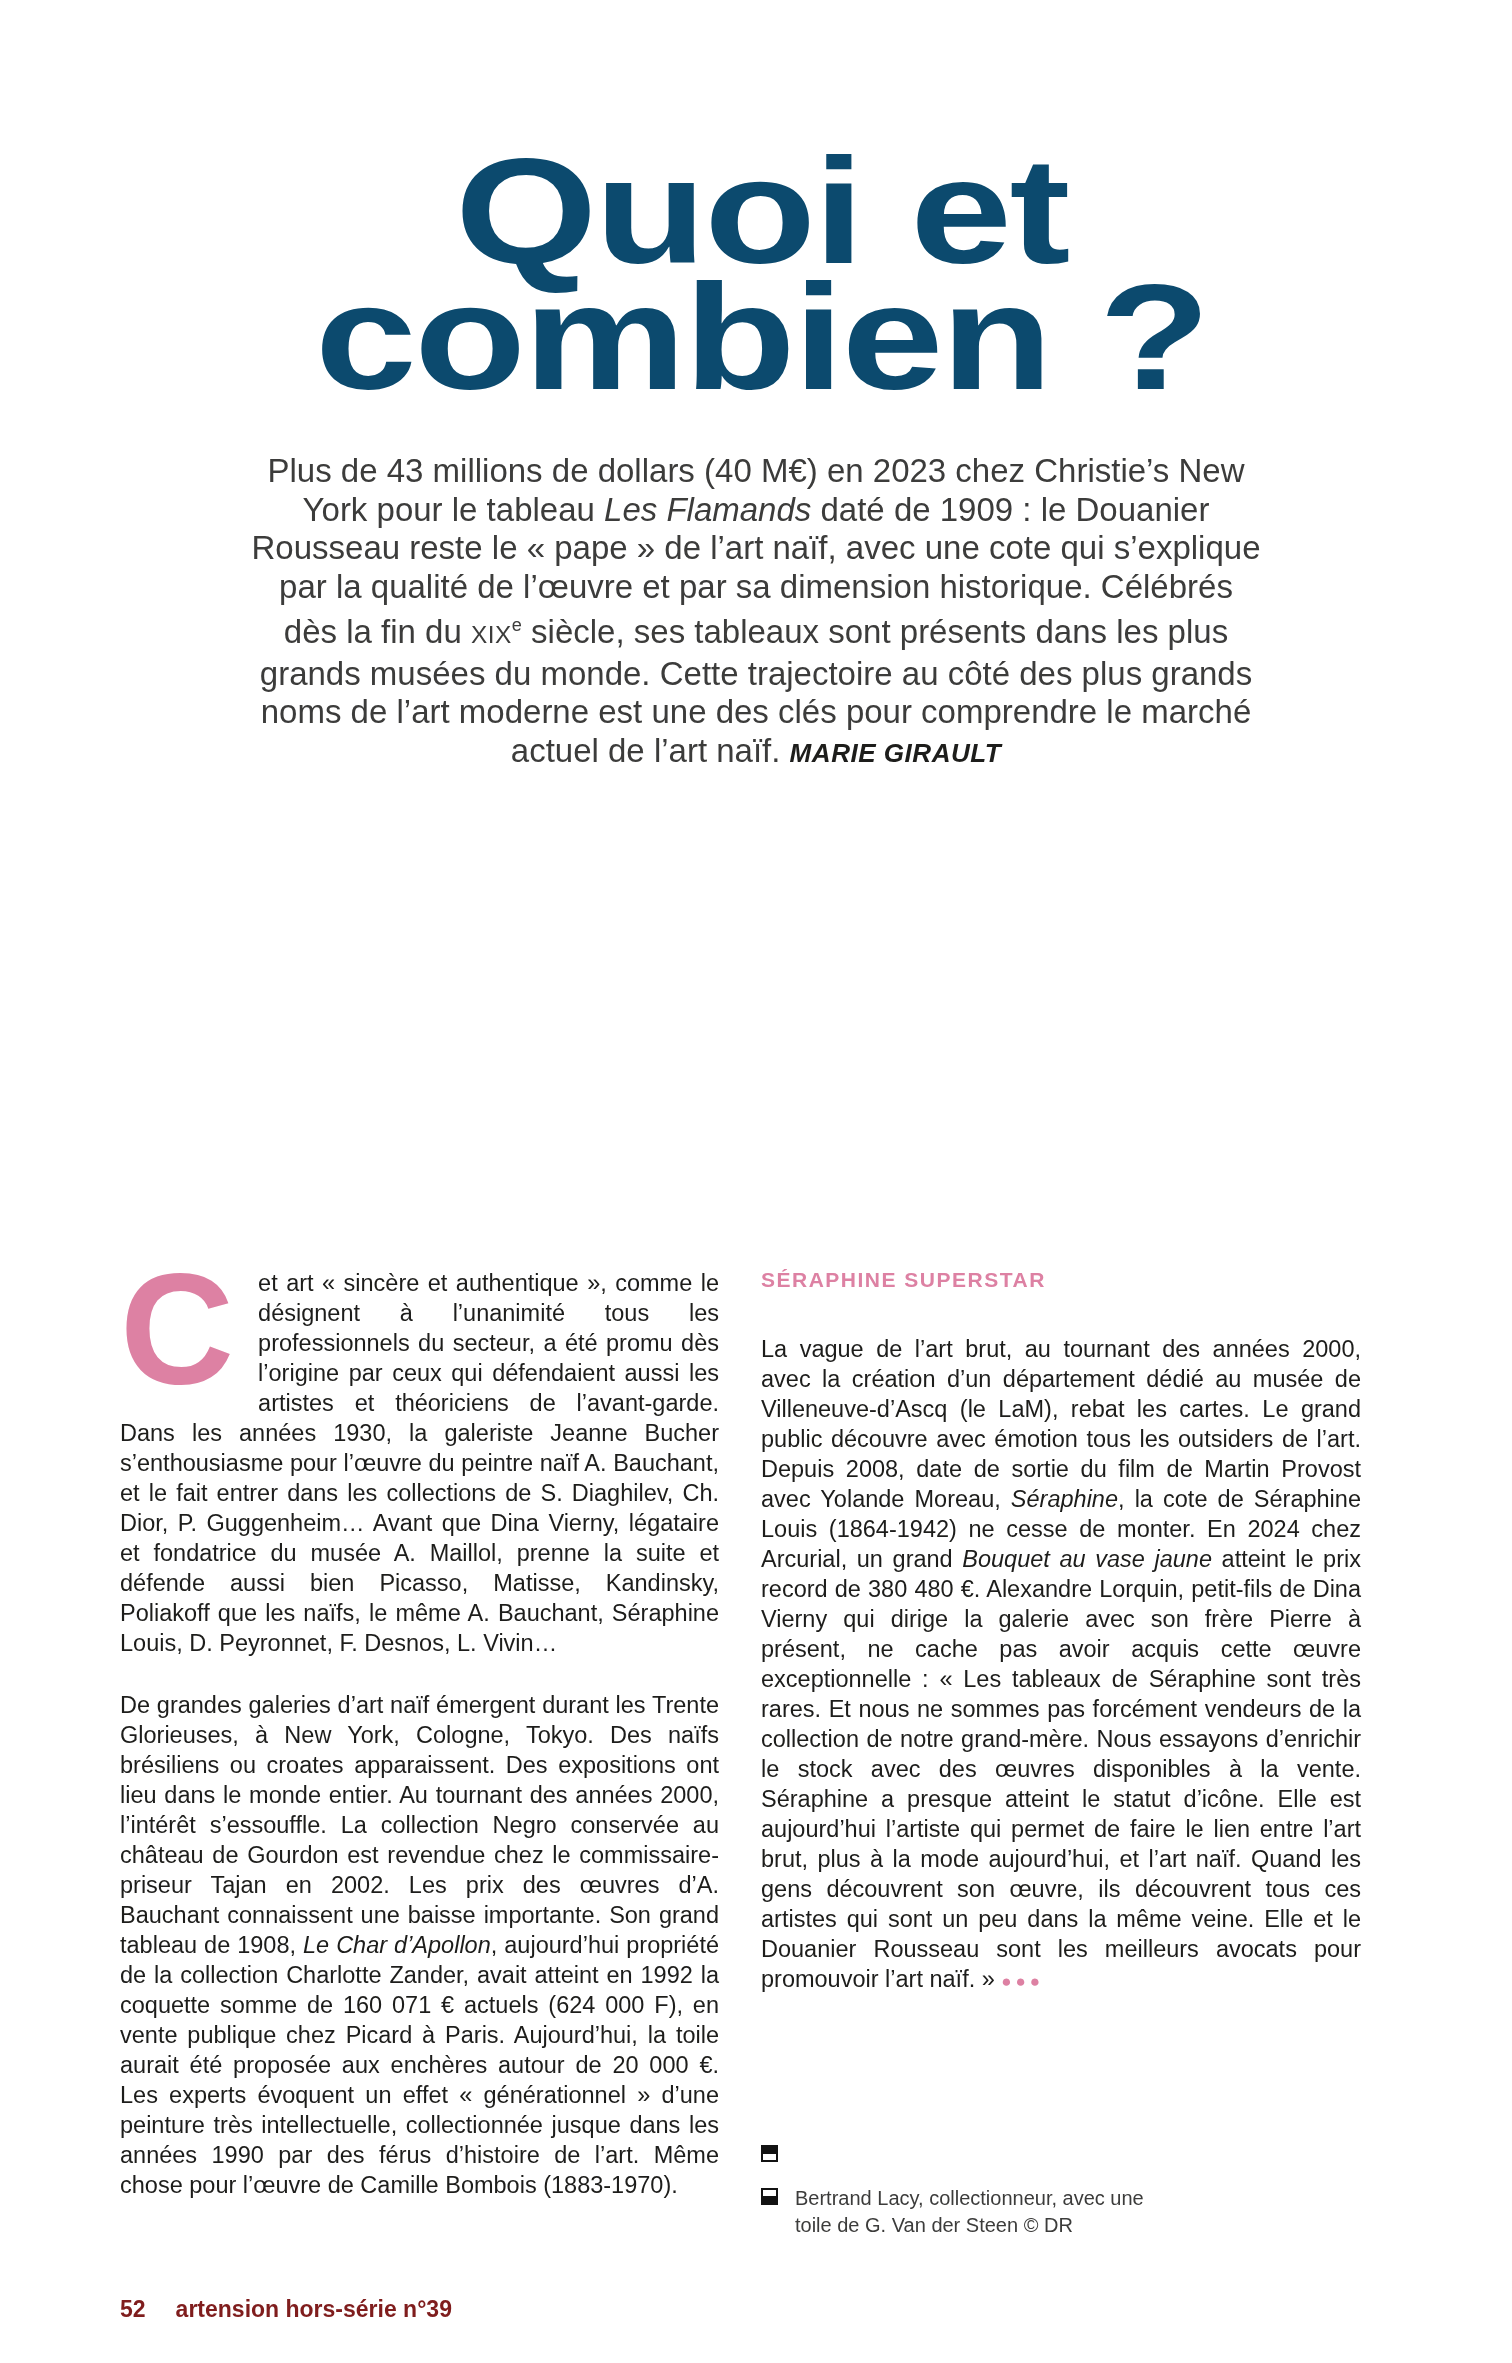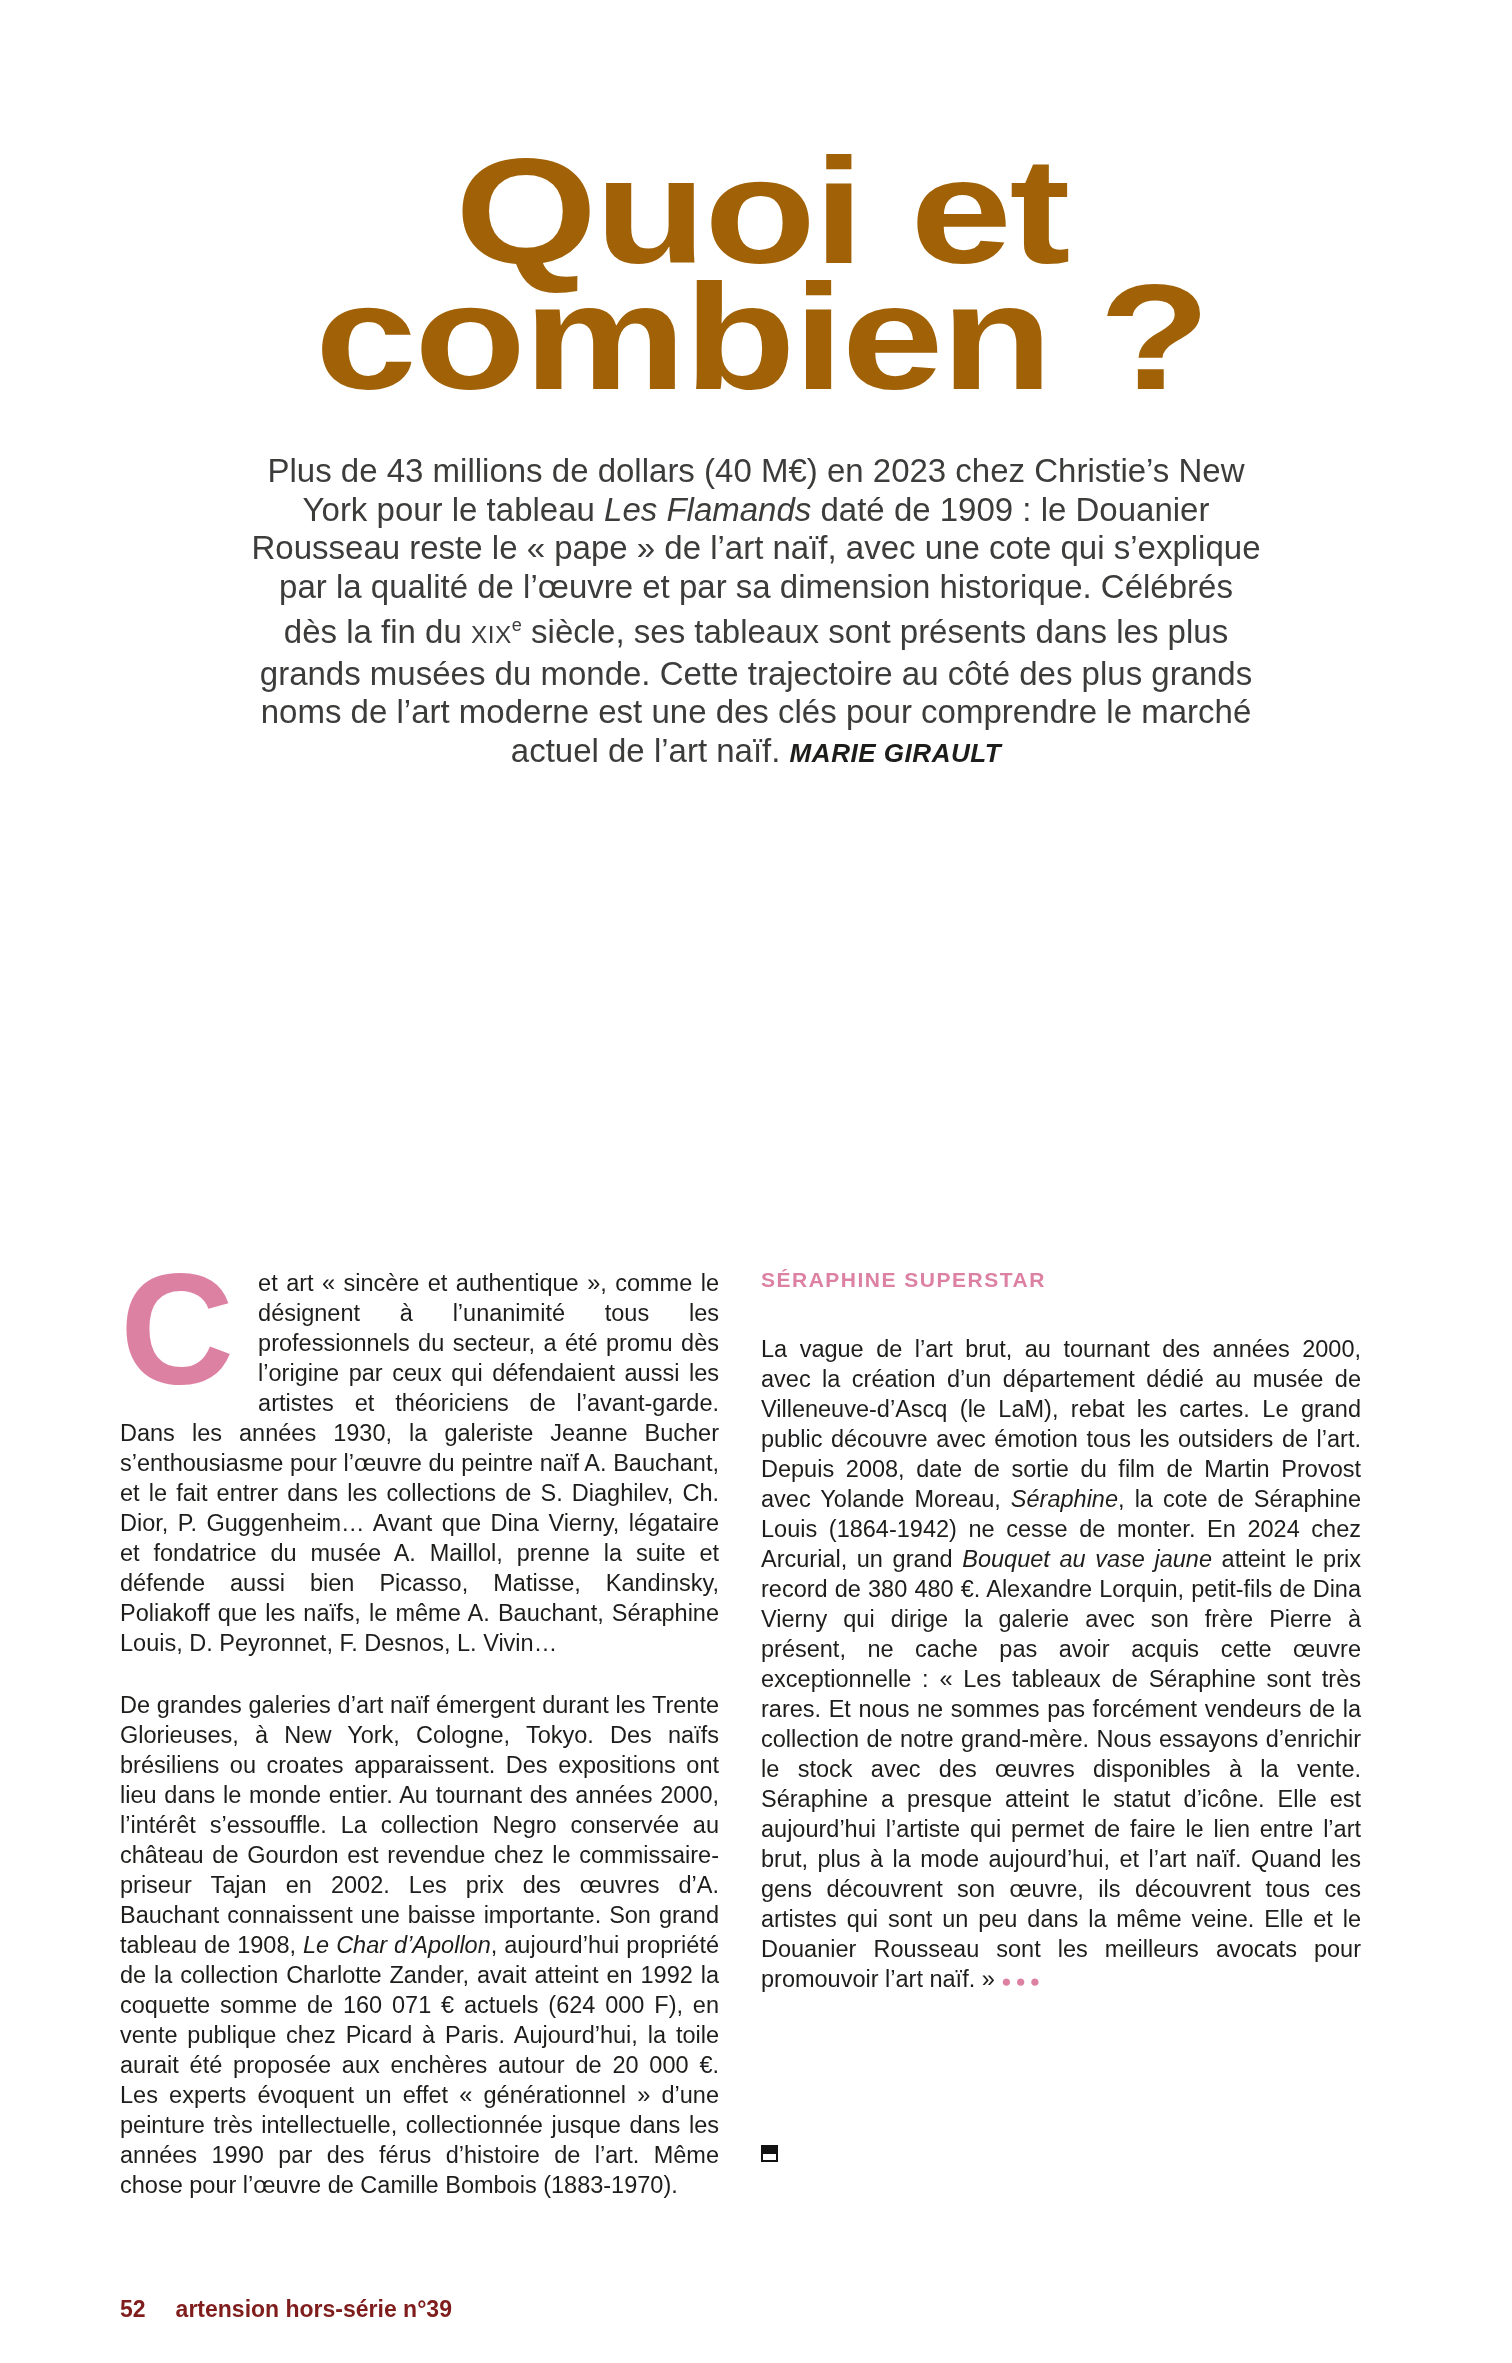--- a/index.html
+++ b/index.html
@@ -12,21 +12,21 @@
   .eyebrow {
     position:absolute; top:112px; left:0; right:0; text-align:center;
     font-size:26px; font-weight:bold; letter-spacing:3px; color:#1d1d1b;
   }
   .eyebrow .sep { color:#dd81a3; font-size:20px; padding:0 12px; vertical-align:2px; }
   .eyebrow .topic { color:#dd81a3; }
 
   
   .title {
     position:absolute; top:148px; left:0; right:0; margin:0;
-    text-align:center; color:#a16207; font-weight:bold;
+    text-align:center; color:#0c4a6e; font-weight:bold;
     font-size:150px; line-height:126px; letter-spacing:-2px;padding-left:11px;
   }
   .title .line { display:block; transform:scaleX(1.22); transform-origin:50% 50%; }
 
   
   .lede {
     position:absolute; top:452px; left:50%; transform:translateX(-50%);
     width:1010px; margin:0; text-align:center;
     font-size:33px; line-height:38.5px; color:#3c3c3b; font-weight:normal;
   }
@@ -92,19 +92,26 @@
 
   <section class="col col-right">
     <h2 class="subheading">SÉRAPHINE SUPERSTAR</h2>
     <p class="body"><span>La vague de l’art brut, au tournant des années 2000, avec la création d’un département dédié au musée de Villeneuve-d’Ascq (le LaM), rebat les cartes. Le grand public découvre avec émotion tous les outsiders de l’art. Depuis 2008, date de sortie du film de Martin Provost avec Yolande Moreau, <i>Séraphine</i>, la cote de Séraphine Louis (1864-1942) ne cesse de monter. En 2024 chez Arcurial, un grand <i>Bouquet au vase jaune</i> atteint le prix record de 380 480 €. Alexandre Lorquin, petit-fils de Dina Vierny qui dirige la galerie avec son frère Pierre à présent, ne cache pas avoir acquis cette œuvre exceptionnelle : « Les tableaux de Séraphine sont très rares. Et nous ne sommes pas forcément vendeurs de la collection de notre grand-mère. Nous essayons d’enrichir le stock avec des œuvres disponibles à la vente. Séraphine a presque atteint le statut d’icône. Elle est aujourd’hui l’artiste qui permet de faire le lien entre l’art brut, plus à la mode aujourd’hui, et l’art naïf. Quand les gens découvrent son œuvre, ils découvrent tous ces artistes qui sont un peu dans la même veine. Elle et le Douanier Rousseau sont les meilleurs avocats pour promouvoir l’art naïf. »</span> <span class="dots">●●●</span></p>
   </section>
 
   <aside class="credits">
     <div class="credit">
       <span class="credit-icon top"></span>
     </div>
+    <div class="credit">
+      <span class="credit-icon bottom"></span>
+      <span class="credit-text">
+        <span>Bertrand Lacy, collectionneur, avec une</span><br>
+        <span>toile de G. Van der Steen © DR</span>
+      </span>
+    </div>
   </aside>
 
   <footer class="footer">
     <span class="num">52</span><span>artension hors-série n°39</span>
   </footer>
 
 </div>
 
 </body></html>

